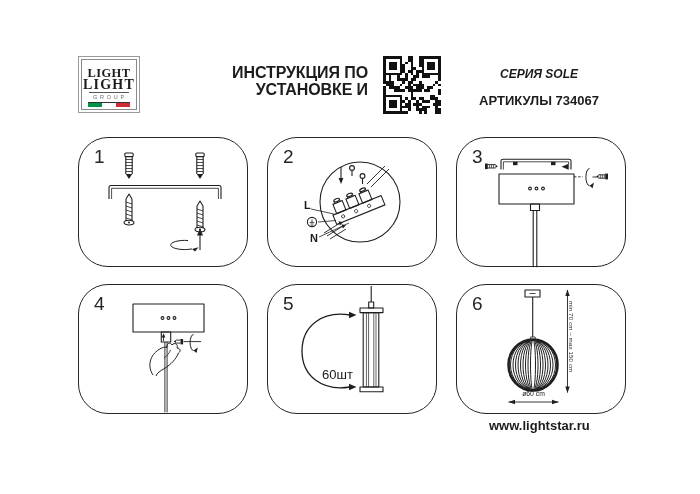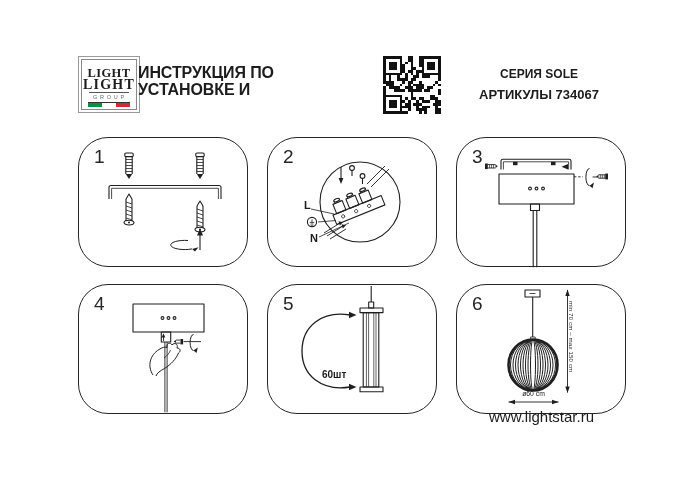--- a/index.html
+++ b/index.html
@@ -11,47 +11,47 @@
         background:#fff;box-sizing:border-box;padding:2px;}
   .logo-inner{border:1px solid #8a8a8a;height:100%;box-sizing:border-box;display:flex;
         flex-direction:column;align-items:center;justify-content:flex-end;padding:2px 3px 2px;}
   .logo-w1{font-family:"Liberation Serif",serif;font-weight:700;font-size:12.5px;line-height:11px;letter-spacing:.4px;}
   .logo-w2{font-family:"Liberation Serif",serif;font-weight:700;font-size:14px;line-height:12px;letter-spacing:1.2px;}
   .logo-rule{width:40px;border-top:1px solid #555;margin:1px 0 1px;}
   .logo-w3{font-size:5.5px;letter-spacing:2.8px;color:#6b6b6b;line-height:6px;margin-left:2px;}
   .logo-flag{display:flex;width:42px;height:4px;margin-top:2px;border-top:1px solid #333;}
   .logo-flag span{flex:1;height:100%;}
 
-  .title{position:absolute;left:138px;top:65px;width:230px;text-align:left;
+  .title{position:absolute;left:138px;top:65px;width:230px;text-align:right;
          font-weight:700;font-size:16px;line-height:16.5px;letter-spacing:-.1px;}
 
   .qr{position:absolute;left:383px;top:56px;width:58px;height:58px;}
   .qr svg{width:100%;height:100%;shape-rendering:crispEdges;}
 
   .right-head{position:absolute;left:458px;top:67px;width:162px;text-align:center;}
-  .series{font-size:12px;font-weight:700;margin-bottom:6px;}
+  .series{font-size:12px;font-weight:700;margin-bottom:12px;font-style:italic;}
   .articles{font-size:13px;font-weight:700;}
 
   
   .panel{position:absolute;width:170px;height:130px;border:1.3px solid #262626;border-radius:30px;
          background:#fff;box-sizing:border-box;}
   .p1{left:78px;top:137px}.p2{left:267px;top:137px}.p3{left:456px;top:137px}
   .p4{left:78px;top:284px}.p5{left:267px;top:284px}.p6{left:456px;top:284px}
   .num{position:absolute;left:15px;top:8px;font-size:19px;font-weight:400;color:#262626;}
   .illus{position:absolute;left:0;top:0;width:170px;height:130px;}
 
   .plab{position:absolute;font-weight:700;font-size:11px;line-height:11px;}
   .lab-l{left:36px;top:62px;}
   .lab-n{left:42px;top:95px;}
-  .lab-qty{left:54px;top:85px;font-weight:700;font-size:10px;line-height:9px;}
+  .lab-qty{left:54px;top:85px;font-weight:400;font-size:13px;line-height:9px;}
   .lab-range{left:111px;top:16px;font-weight:400;font-size:6.2px;line-height:7px;
              writing-mode:vertical-rl;letter-spacing:.1px;}
   .lab-dia{left:52px;top:105px;width:49px;text-align:center;font-weight:400;font-size:6.8px;line-height:7px;}
 
-  .footer{position:absolute;left:489px;top:408px;font-size:15px;font-weight:400;}
+  .footer{position:absolute;left:489px;top:418px;font-size:13px;font-weight:700;}
 </style>
 </head>
 <body>
 
 <div class="page">
 
   <div class="logo">
     <div class="logo-inner">
       <div class="logo-w1">LIGHT</div>
       <div class="logo-w2">LIGHT</div>

